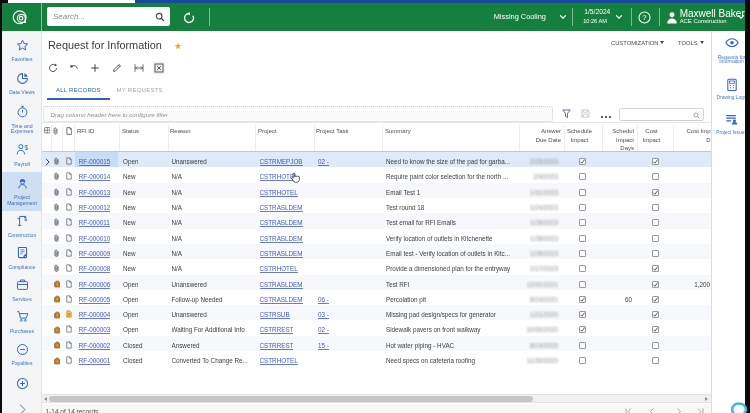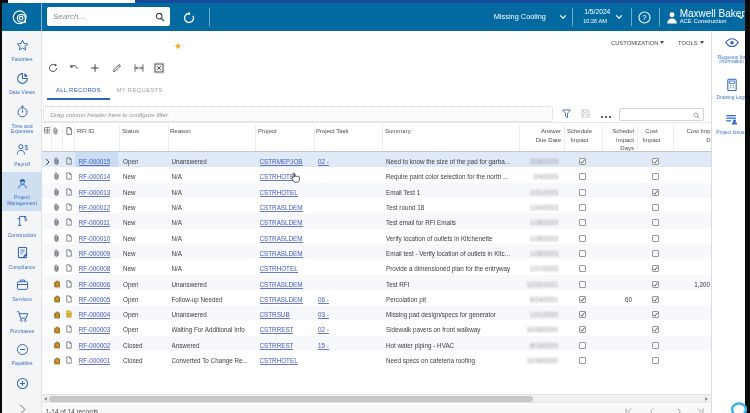--- a/index.html
+++ b/index.html
@@ -5,21 +5,21 @@
 *{box-sizing:border-box;margin:0;padding:0}
 html,body{width:750px;height:413px;overflow:hidden;background:#fff;font-family:"Liberation Sans",sans-serif}
 body{position:relative}
 .abs{position:absolute}
 
 #topstrip1{left:0;top:0;width:8px;height:3px;background:#0a0a0a}
 #topstrip2{left:135px;top:0;width:610px;height:3px;background:#174a9b}
 #leftstrip{left:0;top:3px;width:2px;height:410px;background:#0a0a0a}
 #rightstrip{left:745px;top:0;width:5px;height:413px;background:#0a0a0a;z-index:90}
 
-#topbar{left:2px;top:3px;width:743px;height:28px;background:#0369a1}
+#topbar{left:2px;top:3px;width:743px;height:28px;background:#15803d}
 #logodiv{left:39px;top:0;width:1px;height:28px;background:rgba(255,255,255,.5)}
 #searchbox{left:45px;top:4px;width:123px;height:19px;background:#fff;border-radius:2px}
 #searchbox span{position:absolute;left:6px;top:4.5px;font-style:italic;color:#8a8a8a;font-size:8px}
 .tsep{top:5px;width:1px;height:18px;background:rgba(255,255,255,.45)}
 .wtxt{color:#fff;position:absolute;white-space:nowrap}
 
 #sidebar{left:2px;top:31px;width:40px;height:382px;background:#f4f5f7;border-right:1px solid #e4e5e7}
 .sbit{position:absolute;left:2px;width:40px;text-align:center;color:#2f66c0}
 .sbit .lbl{font-size:5.1px;line-height:5.8px;color:#3a6fc0;margin-top:1.5px}
 #sbactive{left:2px;top:171.5px;width:40px;height:39.5px;background:#cfdff2}
@@ -183,20 +183,21 @@
       </svg><div class="lbl">Drawing Logs</div></div>
     <div class="rpit" style="top:111.5px"><svg width="14" height="13" viewBox="0 0 16 14">
         <path d="M1.5 2.5 H12.5 M1.5 5.5 H12.5 M1.5 8.5 H7" stroke="#2a69c5" stroke-width="1.3"></path>
         <circle cx="10.8" cy="8.6" r="1.7" fill="#2a69c5"></circle>
         <path d="M7.7 12.7 C7.7 10.7 9 9.9 10.8 9.9 C12.6 9.9 13.9 10.7 13.9 12.7 Z" fill="#2a69c5"></path>
       </svg><div class="lbl">Project Issues</div></div>
   </div>
 <div class="abs" id="rightstrip"></div>
 
 <div class="abs" id="main">
+  <div class="abs" id="title">Request for Information</div>
   <div class="abs" id="star">★</div>
   <div class="abs" id="custom">CUSTOMIZATION<span class="car"></span></div>
   <div class="abs" id="toolsm">TOOLS<span class="car"></span></div>
   <div id="toolbar">
       <svg class="abs" style="left:6.300000000000001px;top:31.5px;overflow:visible" width="10" height="10" viewBox="0 0 12 12">
         <path d="M10.2 6 A4.2 4.2 0 1 1 8.1 2.4" fill="none" stroke="#3f3f3f" stroke-width="1.1"></path>
         <path d="M8.1 0.7 L8.1 4 L11 2.7 Z" fill="#3f3f3f"></path>
       </svg>
       <svg class="abs" style="left:27px;top:31.5px;overflow:visible" width="10" height="10" viewBox="0 0 12 12">
         <path d="M10 6.8 C9.2 3.6 6.2 2.3 3.7 3.5 L2.3 4.5" fill="none" stroke="#3f3f3f" stroke-width="1.1"></path>

